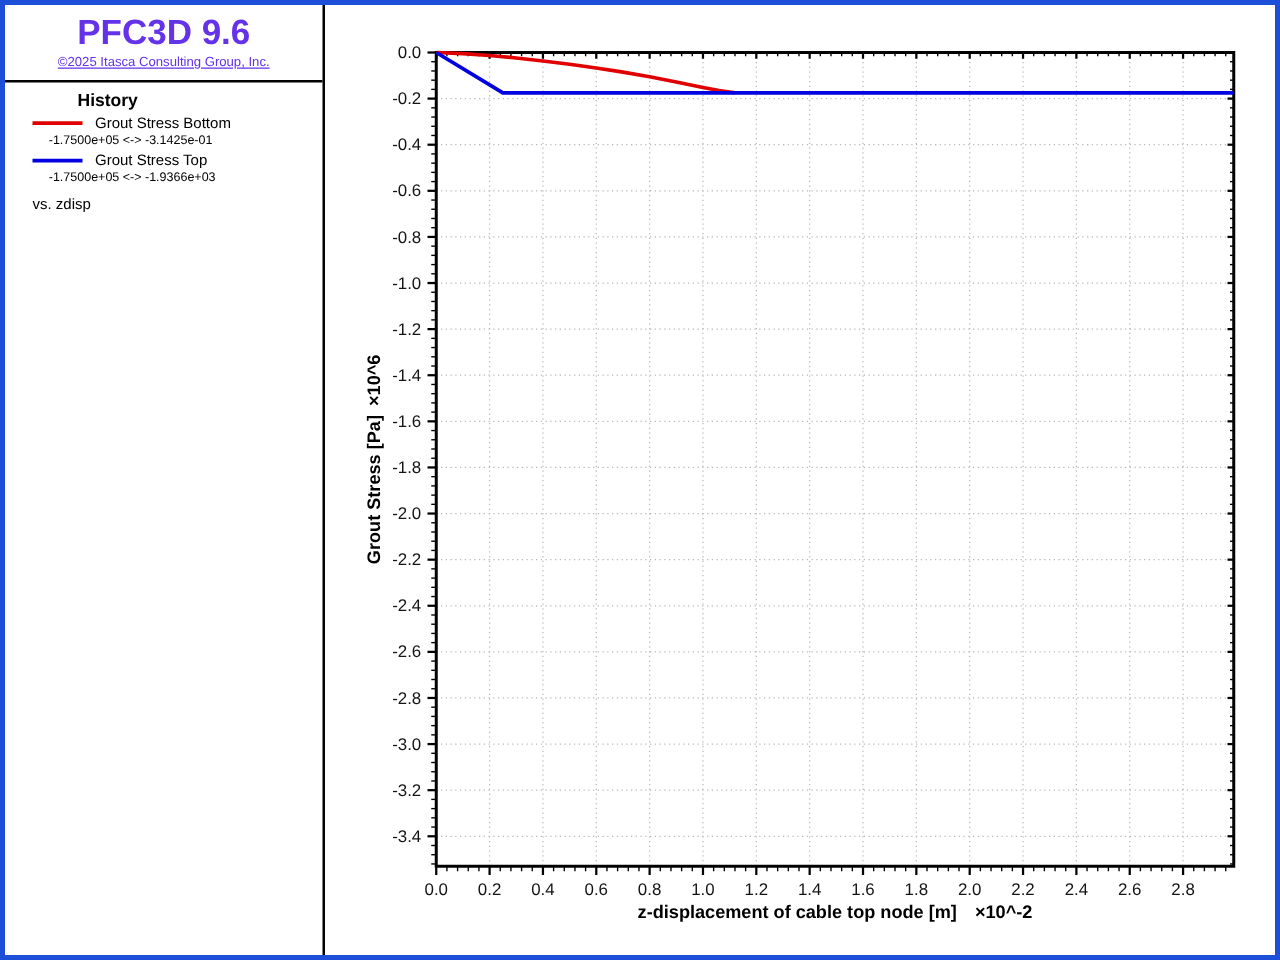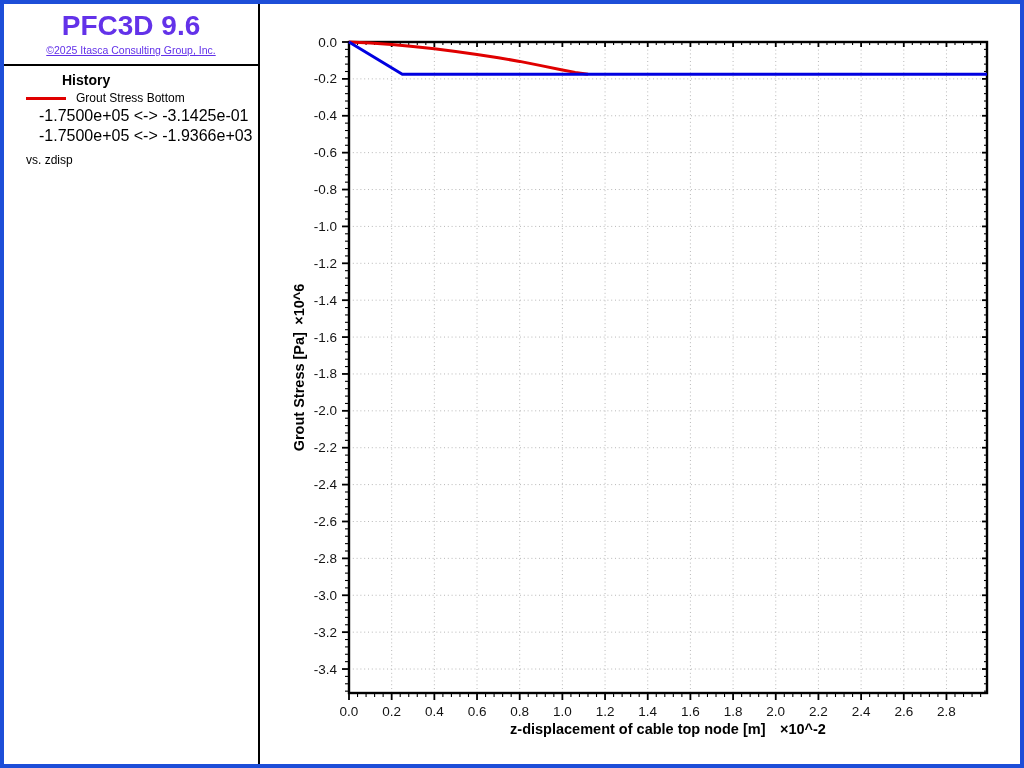--- a/index.html
+++ b/index.html
@@ -16,21 +16,21 @@
   .app-title{
     margin-top:6px;text-align:center;font-size:28px;font-weight:bold;
     letter-spacing:0px;
   }
   .copyright{margin-top:2px;text-align:center;font-size:10.5px;text-decoration:underline;}
   .header-divider{border:none;border-top:2px solid #000;margin:8px 0 0 0;}
   .history-title{margin:6px 0 2px 10px;font-size:14px;font-weight:bold;color:#000;padding-left:48px;}
   .legend-row{display:flex;align-items:center;margin:3px 12px 0 22px;}
   .legend-swatch{width:40px;height:3px;margin-right:10px;flex:0 0 auto;}
   .legend-label{font-size:12px;color:#000;}
-  .legend-range{margin:2px 0 0 35px;font-size:16px;color:#000;}
+  .legend-range{margin:2px 0 0 35px;font-size:10px;color:#000;}
   .vs-label{margin:8px 0 0 22px;font-size:12px;color:#000;}
   
   #plot{position:absolute;left:0;top:0;width:1024px;height:768px;}
   .grid{stroke:#b8b8b8;stroke-width:1;stroke-dasharray:1 2.8;fill:none;}
   .frame{fill:none;stroke:#000;stroke-width:2.4;}
   .tickM{stroke:#000;stroke-width:1.8;}
   .tickm{stroke:#000;stroke-width:1.1;}
   .tickLabel{font-size:13.5px;fill:#141414;}
   .axisLabel{font-size:14.5px;font-weight:bold;fill:#000;}
   .seriesline{fill:none;stroke-width:3;stroke-linejoin:round;stroke-linecap:butt;}
@@ -45,20 +45,24 @@
     <div class="copyright" style="color: rgb(99, 50, 233);">©2025 Itasca Consulting Group, Inc.</div>
     <hr class="header-divider">
     <div class="history-title">History</div>
 
     <div class="legend-row">
       <span class="legend-swatch" style="background: rgb(224, 0, 0);"></span>
       <span class="legend-label">Grout Stress Bottom</span>
     </div>
     <div class="legend-range">-1.7500e+05 &lt;-&gt; -3.1425e-01</div>
 
+    <div class="legend-row">
+      <span class="legend-swatch" style="background: rgb(0, 0, 224);"></span>
+      <span class="legend-label">Grout Stress Top</span>
+    </div>
     <div class="legend-range">-1.7500e+05 &lt;-&gt; -1.9366e+03</div>
 
     <div class="vs-label">vs. zdisp</div>
   </div>
 
   <svg id="plot" viewBox="0 0 1024 768" xmlns="http://www.w3.org/2000/svg">
       <g>
         <line class="grid" x1="387.67558528428094" y1="38" x2="387.67558528428094" y2="689"></line>
         <line class="grid" x1="430.3511705685619" y1="38" x2="430.3511705685619" y2="689"></line>
         <line class="grid" x1="473.0267558528428" y1="38" x2="473.0267558528428" y2="689"></line>

